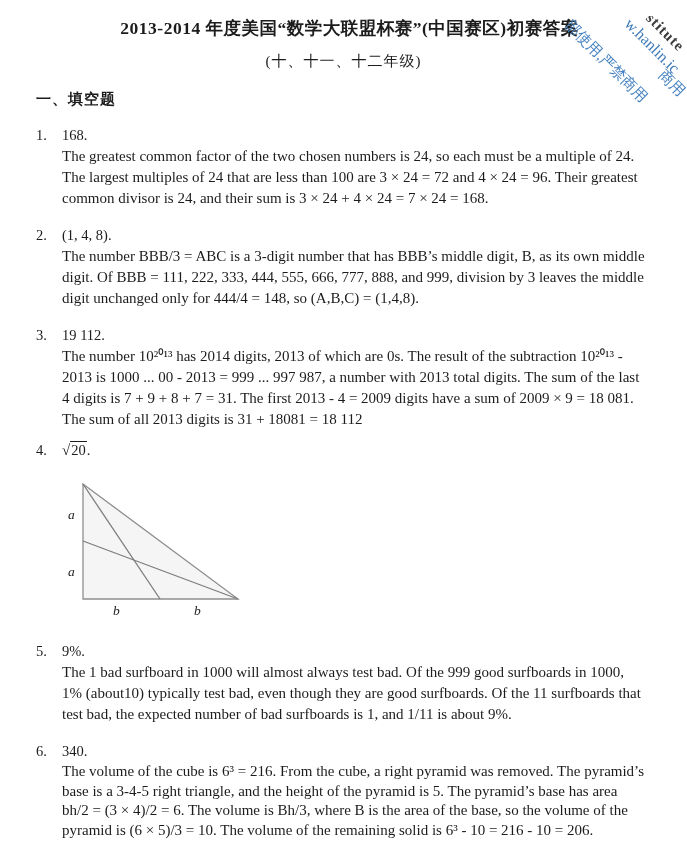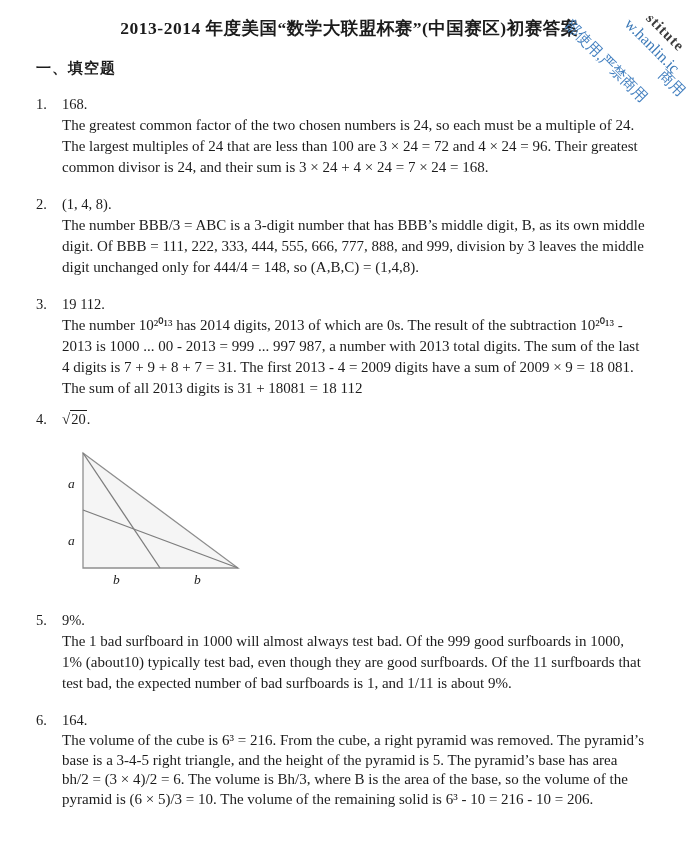--- a/index.html
+++ b/index.html
@@ -82,20 +82,21 @@
 <div class="page">
 
   <div class="watermark">
     <span class="wm wm-dark">stitute</span>
     <span class="wm wm-url">w.hanlin.ic</span>
     <span class="wm wm-cn">部使用,严禁商用</span>
     <span class="wm wm-cn2">商用</span>
   </div>
 
   <h1 class="title">2013-2014 年度美国“数学大联盟杯赛”(中国赛区)初赛答案</h1>
+  <h2 class="subtitle">(十、十一、十二年级)</h2>
 
   <div class="section-heading">一、填空题</div>
 
   <div class="item">
     <div class="item-line">
       <span class="num">1.</span><span class="ans">168.</span>
     </div>
     <p class="expl">The greatest common factor of the two chosen numbers is 24, so each must be a multiple of 24. The largest multiples of 24 that are less than 100 are 3 × 24 = 72 and 4 × 24 = 96. Their greatest common divisor is 24, and their sum is 3 × 24 + 4 × 24 = 7 × 24 = 168.</p>
   </div>
 
@@ -131,18 +132,18 @@
 
   <div class="item">
     <div class="item-line">
       <span class="num">5.</span><span class="ans">9%.</span>
     </div>
     <p class="expl">The 1 bad surfboard in 1000 will almost always test bad. Of the 999 good surfboards in 1000, 1% (about10) typically test bad, even though they are good surfboards. Of the 11 surfboards that test bad, the expected number of bad surfboards is 1, and 1/11 is about 9%.</p>
   </div>
 
   <div class="item">
     <div class="item-line">
-      <span class="num">6.</span><span class="ans">164.</span>
+      <span class="num">6.</span><span class="ans">340.</span>
     </div>
     <p class="expl tight">The volume of the cube is 6³ = 216. From the cube, a right pyramid was removed. The pyramid’s base is a 3-4-5 right triangle, and the height of the pyramid is 5. The pyramid’s base has area bh/2 = (3 × 4)/2 = 6. The volume is Bh/3, where B is the area of the base, so the volume of the pyramid is (6 × 5)/3 = 10. The volume of the remaining solid is 6³ - 10 = 216 - 10 = 206.</p>
   </div>
 
 </div>
 
 </body></html>

